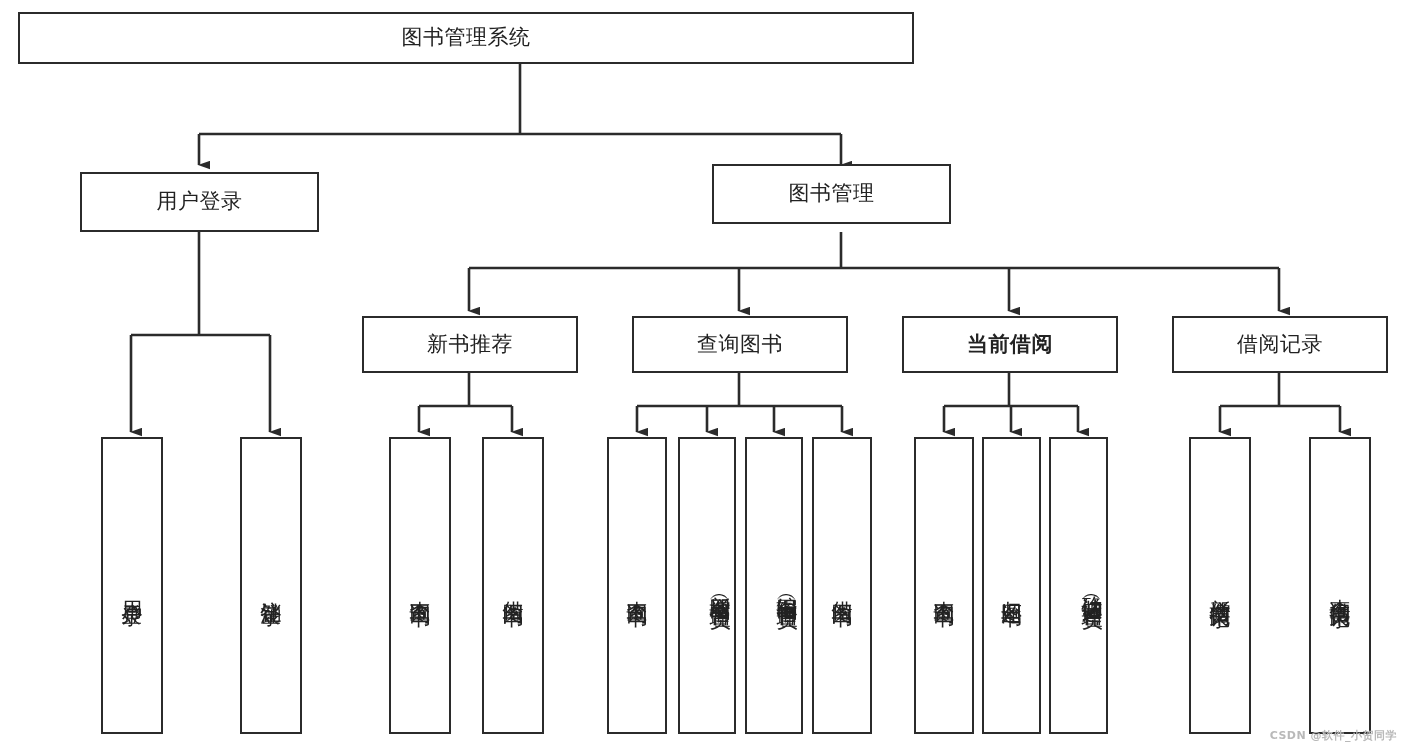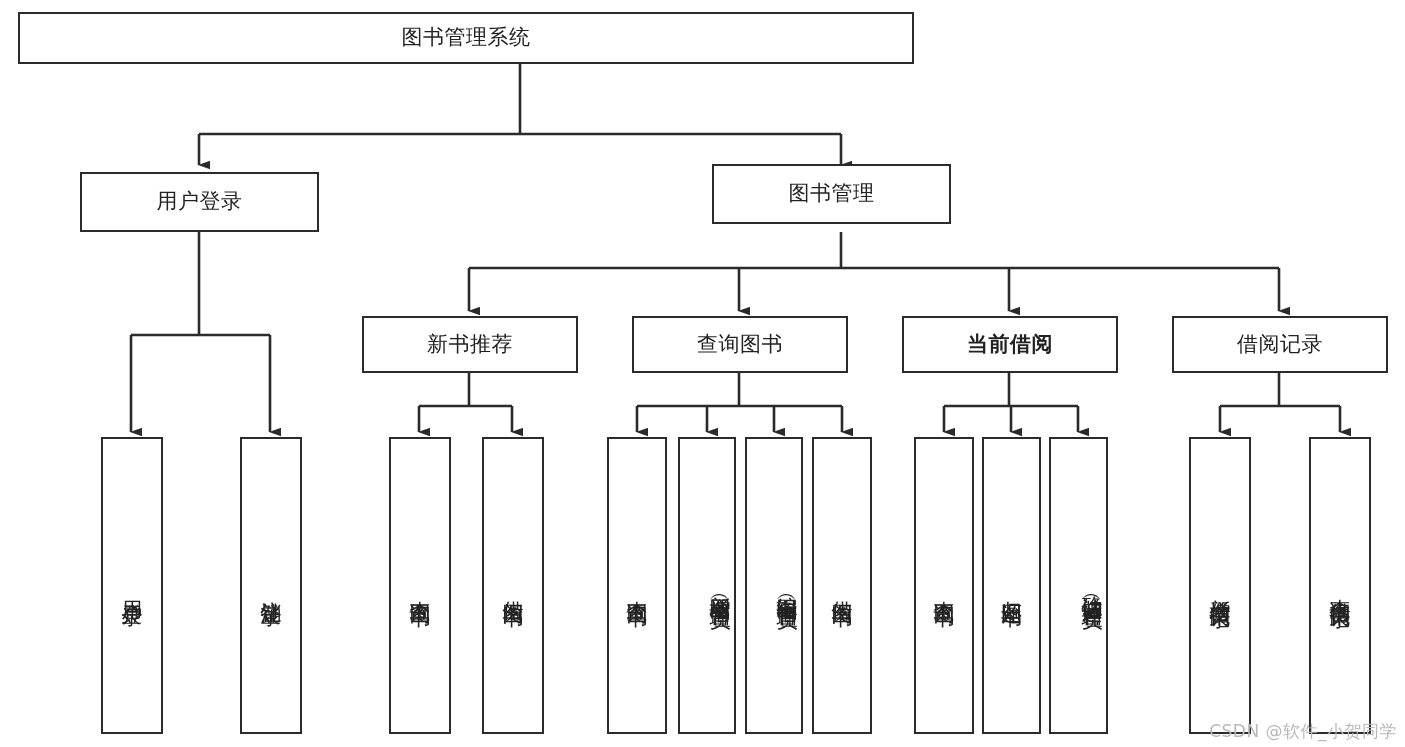--- a/index.html
+++ b/index.html
@@ -59,24 +59,25 @@
   .node.vert.top-align {
     align-items: flex-start;
   }
   .node.vert.mid-align {
     align-items: center;
   }
   .watermark {
     position: absolute;
     right: 8px;
     bottom: 4px;
-    font-size: 17px;
+    font-size: 11px;
     color: #b9b9b9;
     white-space: nowrap;
     letter-spacing: 0.5px;
+    font-weight: bold;
   }
 </style>
 </head>
 <body>
 
 <div id="canvas">
 
   <svg id="edges" viewBox="0 0 1405 747" xmlns="http://www.w3.org/2000/svg">
     <defs>
       <marker id="arrow" markerWidth="10" markerHeight="12" refX="4.2" refY="11" orient="auto" markerUnits="userSpaceOnUse">

